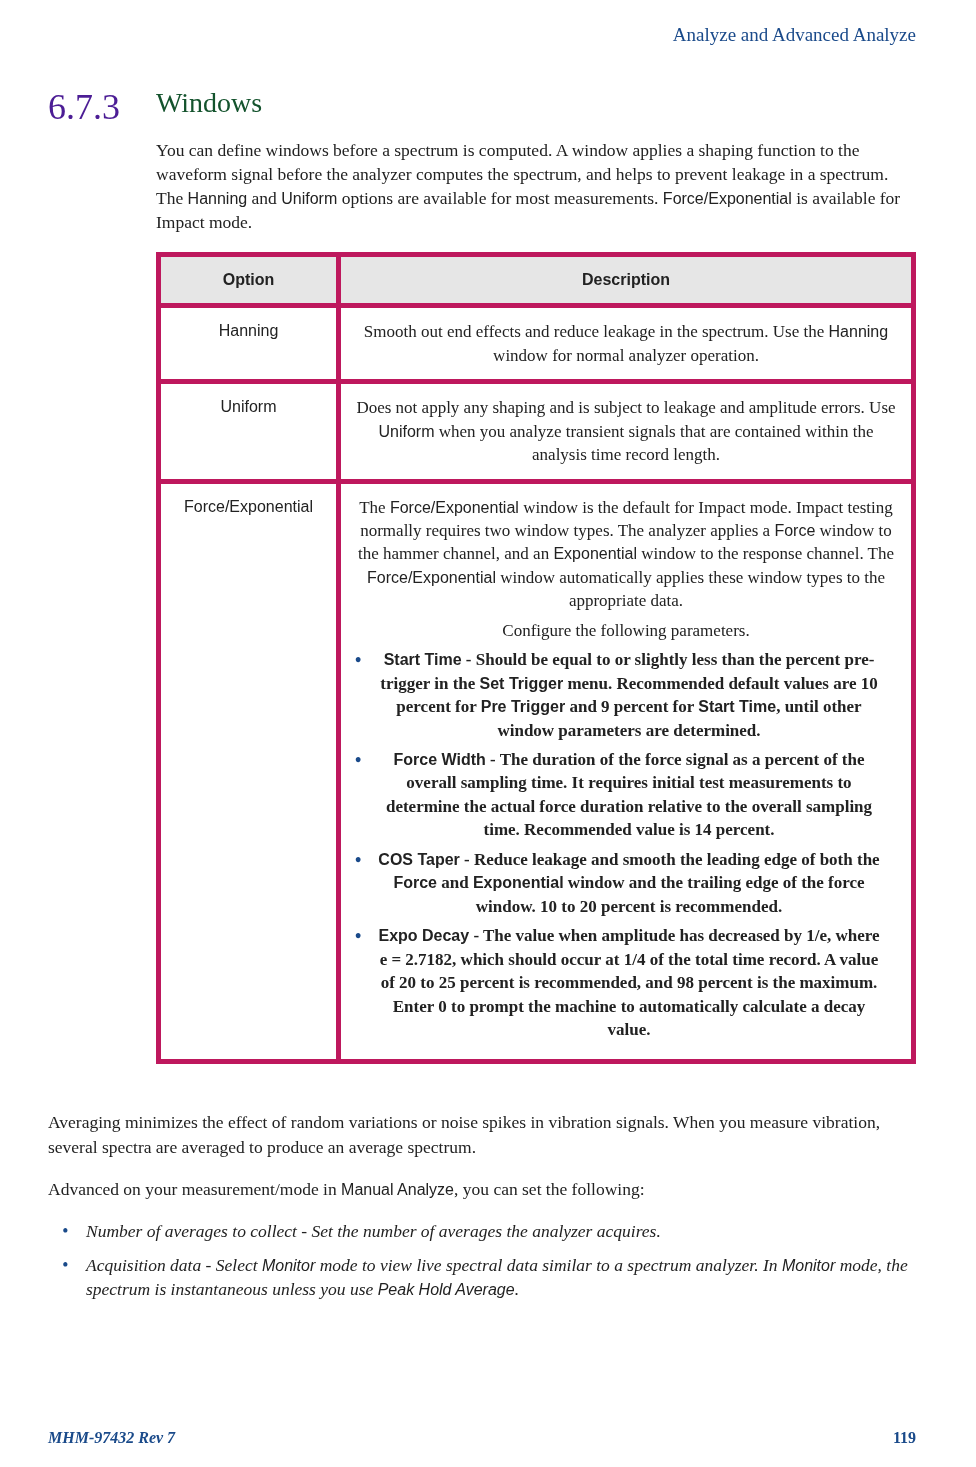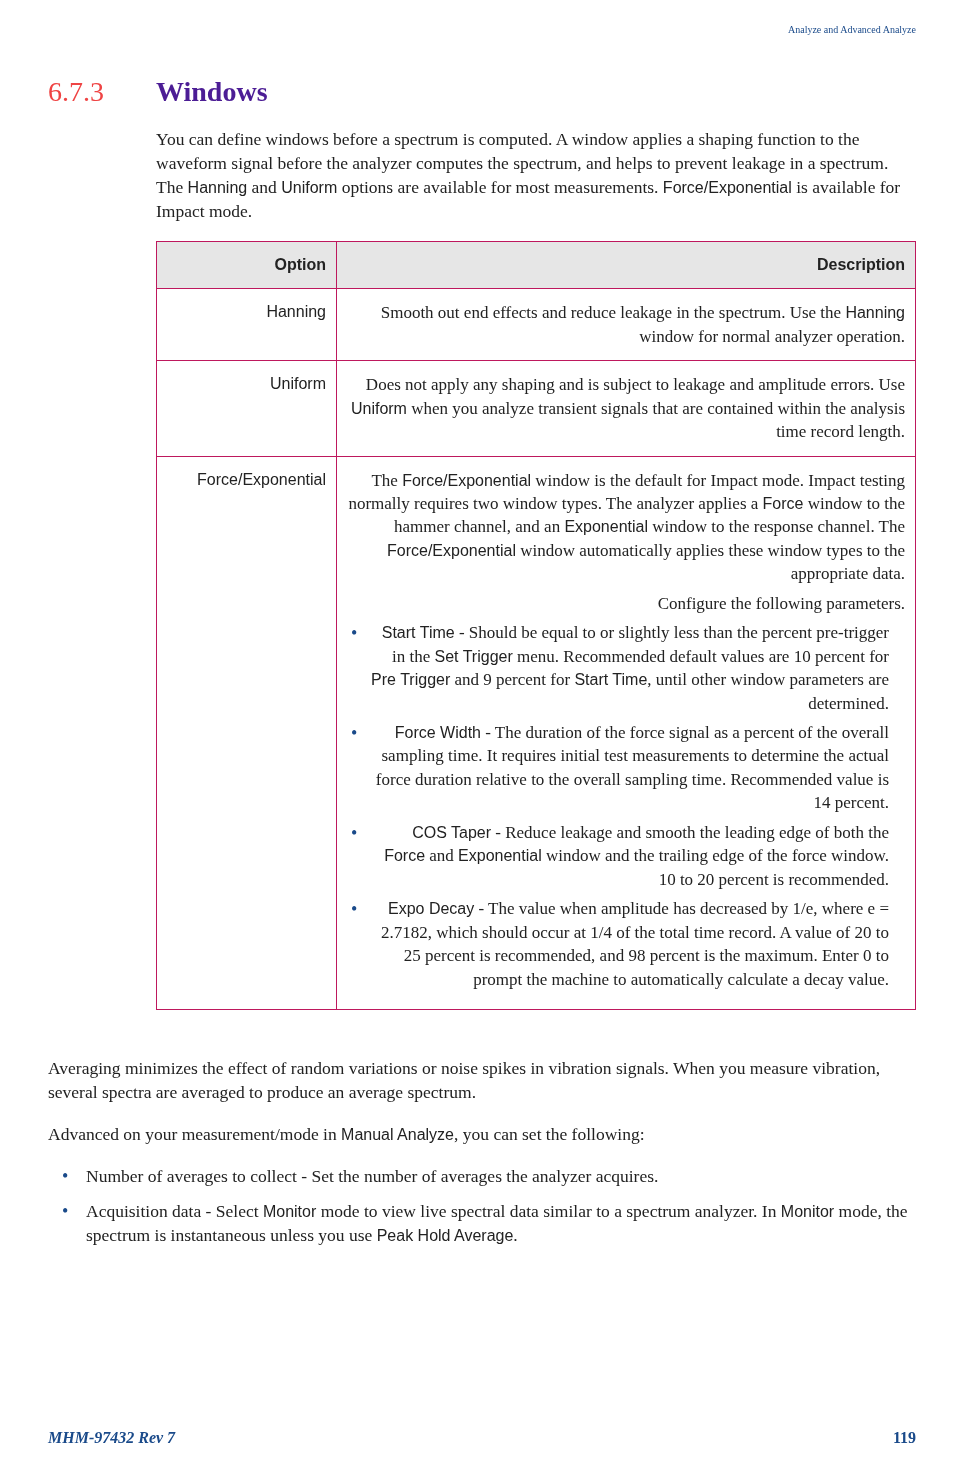--- a/index.html
+++ b/index.html
@@ -12,61 +12,61 @@
     width: 976px;
   }
   .page {
     padding: 24px 60px 32px 48px;
     min-height: 1467px;
     position: relative;
   }
   .running-head {
     text-align: right;
     color: #1a4a8a;
-    font-size: 10px;
+    font-size: 19px;
     margin-bottom: 40px;
   }
   .section {
     display: flex;
     margin-bottom: 18px;
   }
   .sec-num {
     width: 108px;
     flex: 0 0 108px;
-    color: #ef4444;
+    color: #4c1d95;
+    font-size: 36px;
+    font-weight: normal;
+    line-height: 1.2;
+  }
+  .sec-body {
+    flex: 1;
+  }
+  .sec-title {
+    color: #14532d;
     font-size: 28px;
     font-weight: normal;
-    line-height: 1.2;
-  }
-  .sec-body {
-    flex: 1;
-  }
-  .sec-title {
-    color: #4c1d95;
-    font-size: 28px;
-    font-weight: bold;
     margin: 0 0 18px 0;
     line-height: 1.2;
   }
   .para {
     font-size: 17.5px;
     line-height: 1.38;
     margin: 0 0 18px 0;
   }
   .ui { font-family: Arial, Helvetica, sans-serif; font-size: 16px; }
   table.opts {
     width: 100%;
     border-collapse: collapse;
     margin: 4px 0 28px 0;
     font-size: 17px;
   }
   table.opts th, table.opts td {
-    border: 1px solid #be185d;
+    border: 5px solid #be185d;
     padding: 12px 10px;
-    text-align: right;
+    text-align: center;
     vertical-align: top;
     line-height: 1.38;
   }
   table.opts th {
     background: #e6e6e6;
     font-weight: bold;
     font-family: Arial, Helvetica, sans-serif;
     font-size: 16px;
   }
   table.opts td.optname {
@@ -77,38 +77,40 @@
   .inner-para { margin: 0 0 6px 0; }
   ul.params {
     margin: 4px 0 0 0;
     padding-left: 22px;
     list-style: none;
   }
   ul.params > li {
     position: relative;
     margin: 2px 16px 6px 0;
     line-height: 1.38;
+    font-weight: bold;
   }
   ul.params > li::before {
     content: "•";
     position: absolute;
     left: -18px;
     color: #1a4a8a;
     font-size: 18px;
   }
   ul.body-list {
     margin: 0 0 0 0;
     padding-left: 38px;
     list-style: none;
   }
   ul.body-list > li {
     position: relative;
     margin: 0 0 10px 0;
     font-size: 17.5px;
     line-height: 1.38;
+    font-style: italic;
   }
   ul.body-list > li::before {
     content: "•";
     position: absolute;
     left: -24px;
     color: #1a4a8a;
     font-size: 18px;
   }
   .footer {
     position: absolute;

